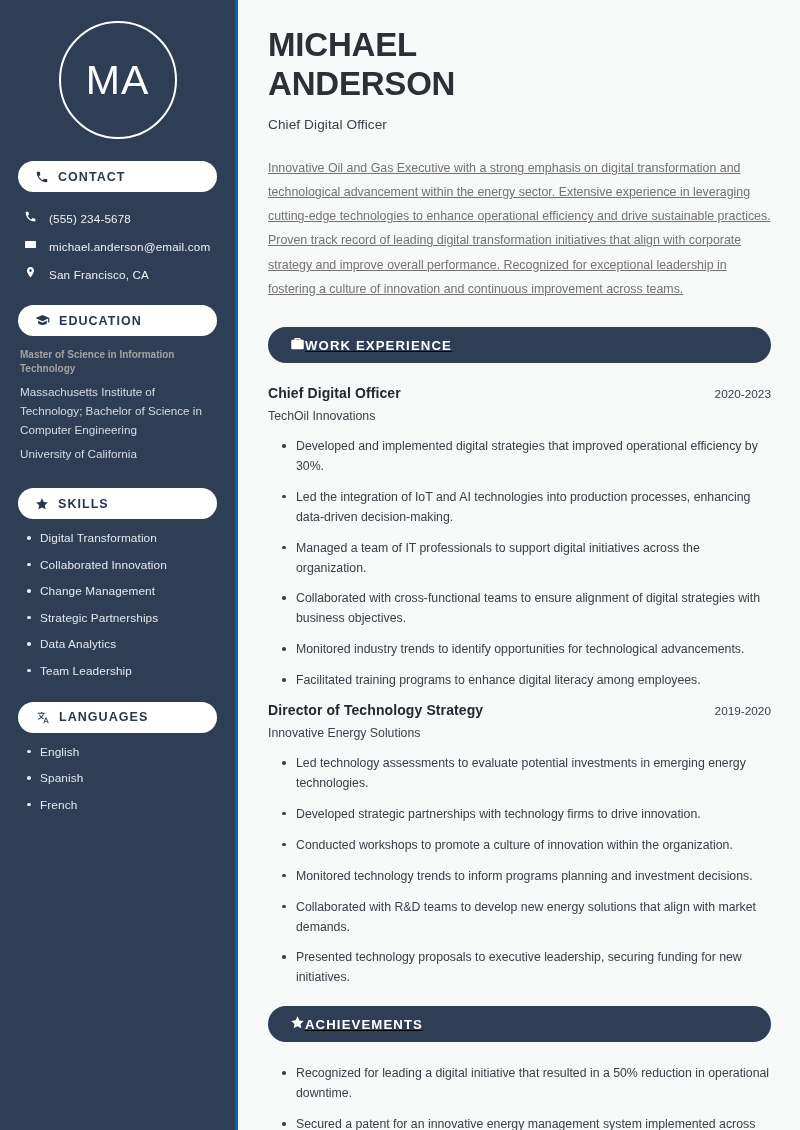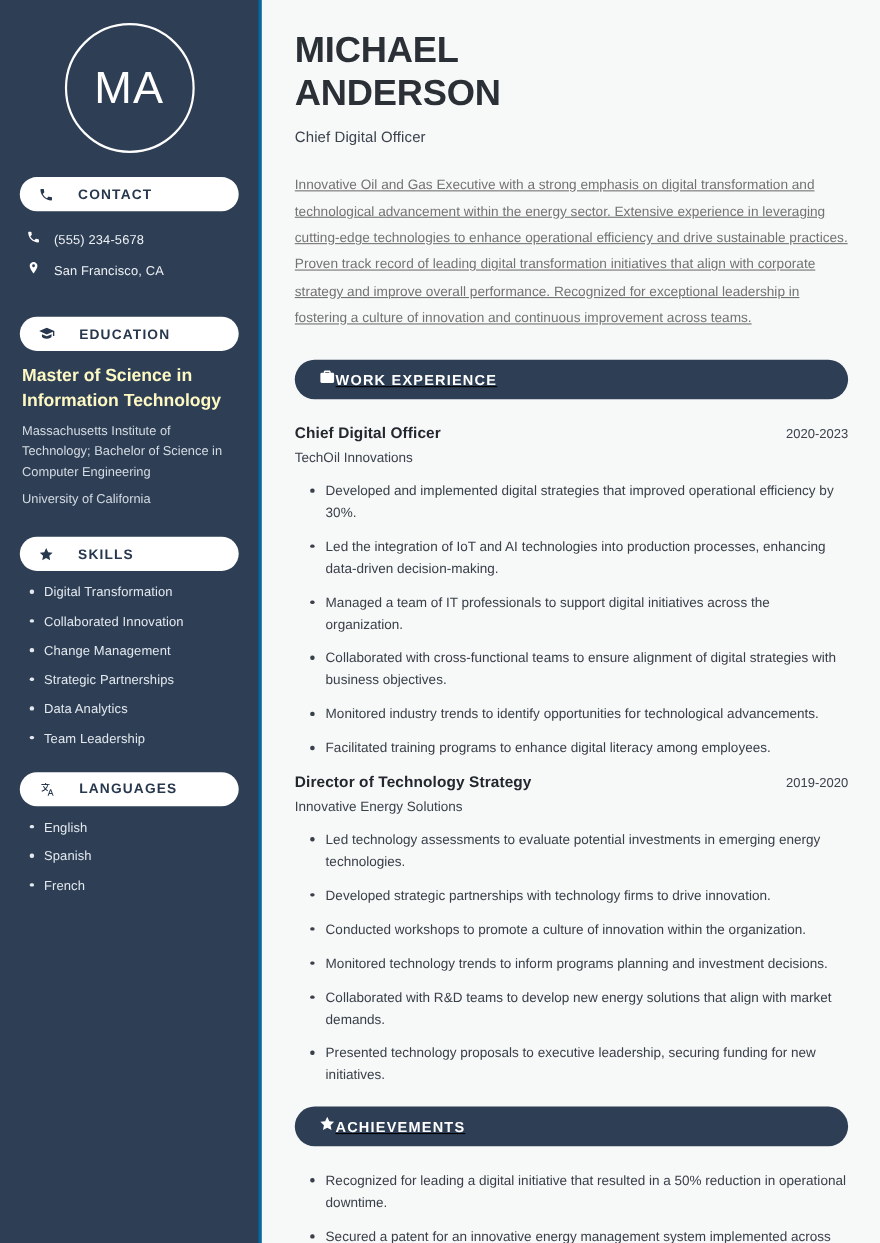--- a/index.html
+++ b/index.html
@@ -51,53 +51,53 @@
     color: #ffffff;
     line-height: 1;
   }
 
   .pill {
     background: #ffffff;
     border-radius: 999px;
     height: 31px;
     display: flex;
     align-items: center;
-    gap: 22px;
+    gap: 9px;
     padding: 0 0 0 17px;
     margin-bottom: 12px;
   }
   .pill .pill-label {
     color: #27374d;
     font-size: 12.5px;
     font-weight: bold;
     letter-spacing: 1.05px;
   }
   .pill svg { display: block; }
   .pill .ic { fill: #27374d; }
 
-  .contact-list { margin-bottom: 28px; }
+  .contact-list { margin-bottom: 17px; }
   .contact-row {
     display: flex;
     align-items: center;
     gap: 12px;
     padding: 5px 0 5px 6px;
     min-height: 26px;
   }
   .contact-row .ic { fill: #ffffff; }
   .contact-row .ctext {
     font-size: 11.7px;
     color: #eef1f4;
     letter-spacing: 0.15px;
   }
 
   .edu-block { padding: 0 2px 0 2px; margin-bottom: 24px; }
   .edu-degree {
-    font-size: 16px;
-    font-weight: bold;
-    color: #fef9c3;
+    font-size: 10px;
+    font-weight: bold;
+    color: #a3a3a3;
     line-height: 1.42;
     margin-bottom: 7px;
   }
   .edu-school {
     font-size: 11.7px;
     color: #d5dbe3;
     line-height: 1.62;
   }
   .edu-school.second { margin-top: 5px; }
 
@@ -240,20 +240,28 @@
     </div>
 
     <div class="contact-list">
       <div class="contact-row">
         <span>
           <svg width="13" height="13" viewBox="0 0 24 24" class="ic">
               <path d="M6.6 10.8c1.4 2.8 3.8 5.2 6.6 6.6l2.2-2.2c.3-.3.7-.4 1-.2 1.1.4 2.4.6 3.6.6.6 0 1 .4 1 1V20c0 .6-.4 1-1 1C10.6 21 3 13.4 3 4c0-.6.4-1 1-1h3.5c.6 0 1 .4 1 1 0 1.3.2 2.5.6 3.6.1.4 0 .8-.2 1l-2.3 2.2z"></path>
             </svg>
         </span>
         <span class="ctext">(555) 234-5678</span>
+      </div>
+      <div class="contact-row">
+        <span>
+          <svg width="13" height="13" viewBox="0 0 24 24" class="ic">
+              <path d="M2 5.5h20v13H2v-13zm10 7.2L3.4 6.8h17.2L12 12.7z"></path>
+            </svg>
+        </span>
+        <span class="ctext">michael.anderson@email.com</span>
       </div>
       <div class="contact-row">
         <span>
           <svg width="13" height="13" viewBox="0 0 24 24" class="ic">
               <path d="M12 2C8.4 2 5.5 4.9 5.5 8.5c0 4.9 6.5 13 6.5 13s6.5-8.1 6.5-13C18.5 4.9 15.6 2 12 2zm0 8.9a2.4 2.4 0 110-4.8 2.4 2.4 0 010 4.8z"></path>
             </svg>
         </span>
         <span class="ctext">San Francisco, CA</span>
       </div>
     </div>

